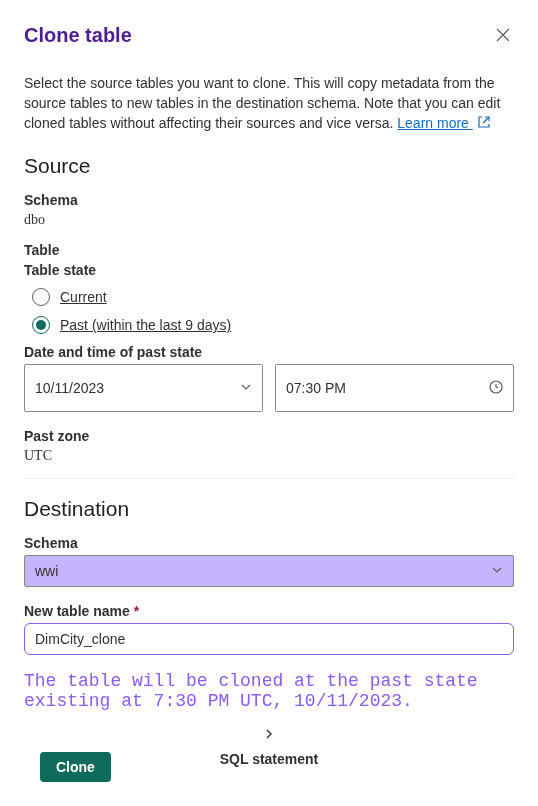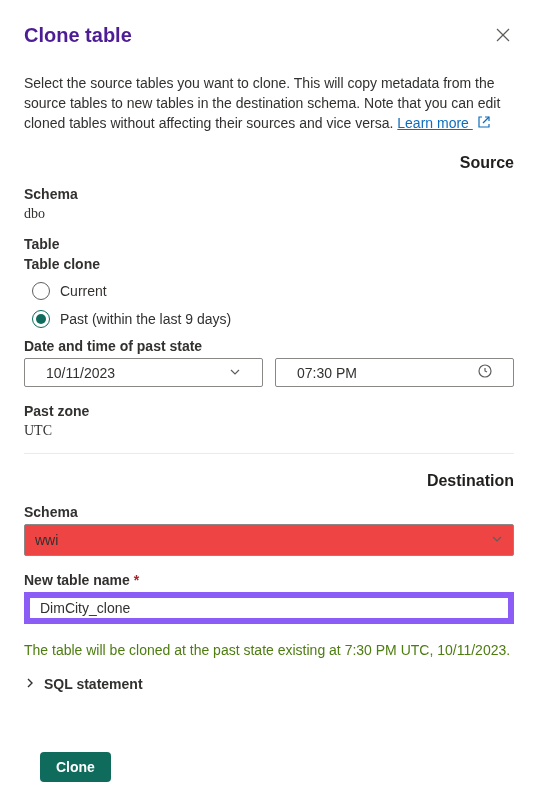--- a/index.html
+++ b/index.html
@@ -13,57 +13,57 @@
     padding: 24px;
     position: relative;
   }
   .header-row { display: flex; justify-content: space-between; align-items: flex-start; margin-bottom: 16px; }
   .title { font-size: 20px; font-weight: 600; color: #4c1d95; }
   .close-btn { background: none; border: none; cursor: pointer; padding: 4px; color: #605e5c; }
   .close-btn svg { width: 14px; height: 14px; }
   .description { font-size: 14px; line-height: 20px; color: #323130; margin-bottom: 20px; margin-top: 24px; }
   .learn-more { color: #0f6cbd; text-decoration: underline; }
   .ext-icon { display: inline-block; vertical-align: middle; margin-left: 4px; }
-  .section-heading { font-size: 16px; font-weight: 700; margin-bottom: 14px; color: #201f1e; text-align: right; }
+  .section-heading { font-size: 21px; font-weight: 400; margin-bottom: 14px; color: #201f1e; }
   .field-label { font-size: 14px; font-weight: 600; margin-bottom: 4px; color: #323130; }
   .field-value { font-size: 14px; color: #323130; margin-bottom: 14px; font-family: Liberation Serif, serif; }
-  .radio-group { margin-bottom: 2px; }
+  .radio-group { margin-bottom: 2px; text-decoration: underline; }
   .radio-item { display: flex; align-items: center; margin: 10px 0 10px 8px; cursor: pointer; }
   .radio-circle {
     width: 18px; height: 18px; border: 1px solid #605e5c; border-radius: 50%;
     margin-right: 10px; display: flex; align-items: center; justify-content: center;
     flex-shrink: 0;
   }
   .radio-circle.selected { border-color: #0f6b5c; }
   .radio-dot { width: 10px; height: 10px; border-radius: 50%; background: #0f6b5c; }
   .radio-label { font-size: 14px; }
   .datetime-row { display: flex; gap: 12px; margin-bottom: 16px; }
   .input-box {
-    border: 1px solid #8a8886; border-radius: 2px; height: 29px;
-    display: flex; align-items: center; padding: 0 21px; background: #fff;
+    border: 1px solid #8a8886; border-radius: 2px; height: 48px;
+    display: flex; align-items: center; padding: 0 10px; background: #fff;
     position: relative;
   }
   .date-box { flex: 1; justify-content: space-between; }
   .time-box { flex: 1; justify-content: space-between; gap: 36px; }
   .input-text { font-size: 14px; color: #323130; }
   .chevron-icon, .clock-icon, .dropdown-icon { color: #605e5c; flex-shrink: 0; }
   .divider { border: none; border-top: 1px solid #edebe9; margin: 14px 0 18px 0; }
   .dropdown-box {
     border: 1px solid #8a8886; border-radius: 2px; height: 32px; width: 100%;
     display: flex; align-items: center; justify-content: space-between;
-    padding: 0 10px; background: #ef4444; margin-bottom: 16px;
+    padding: 0 10px; background: #c4b5fd; margin-bottom: 16px;
   }
   .text-input {
-    border: 6px solid #8b5cf6; border-radius: 0; height: 32px; width: 100%;
+    border: 1px solid #8b5cf6; border-radius: 6px; height: 32px; width: 100%;
     padding: 0 10px; font-size: 14px; font-family: inherit; color: #323130;
     margin-bottom: 16px;
   }
   .required-star { color: #a4262c; }
-  .hint-text { font-size: 14px; color: #4d7c0f; margin-bottom: 16px; line-height: 20px; }
-  .expander { display: flex; align-items: center; gap: 8px; cursor: pointer; margin-bottom: 30px; }
+  .hint-text { font-size: 18px; color: #8b5cf6; margin-bottom: 16px; line-height: 20px; font-family: Liberation Mono, monospace; }
+  .expander { display: flex; align-items: center; gap: 8px; cursor: pointer; margin-bottom: 30px; flex-direction: column; }
   .expander-label { font-size: 14px; font-weight: 600; }
   .footer { position: absolute; bottom: 24px; left: 40px; }
   .primary-btn {
     background: #0f6b5c; color: #fff; border: none; border-radius: 4px;
     padding: 7px 16px; font-size: 14px; font-weight: 600; cursor: pointer;
     font-family: inherit;
   }
   .field-block { margin-bottom: 2px; }
 </style>
 </head>
@@ -95,21 +95,21 @@
 
 <div class="field-block">
   <div class="field-label">Schema</div>
   <div class="field-value">dbo</div>
 </div>
 
 <div class="field-block">
   <div class="field-label">Table</div>
 </div>
 
-<div class="field-label">Table clone</div>
+<div class="field-label">Table state</div>
 <div class="radio-group">
   <div class="radio-item">
     <span class="radio-circle"></span>
     <span class="radio-label">Current</span>
   </div>
   <div class="radio-item">
     <span class="radio-circle selected">
         <span class="radio-dot"></span>
       </span>
     <span class="radio-label">Past (within the last 9 days)</span>

